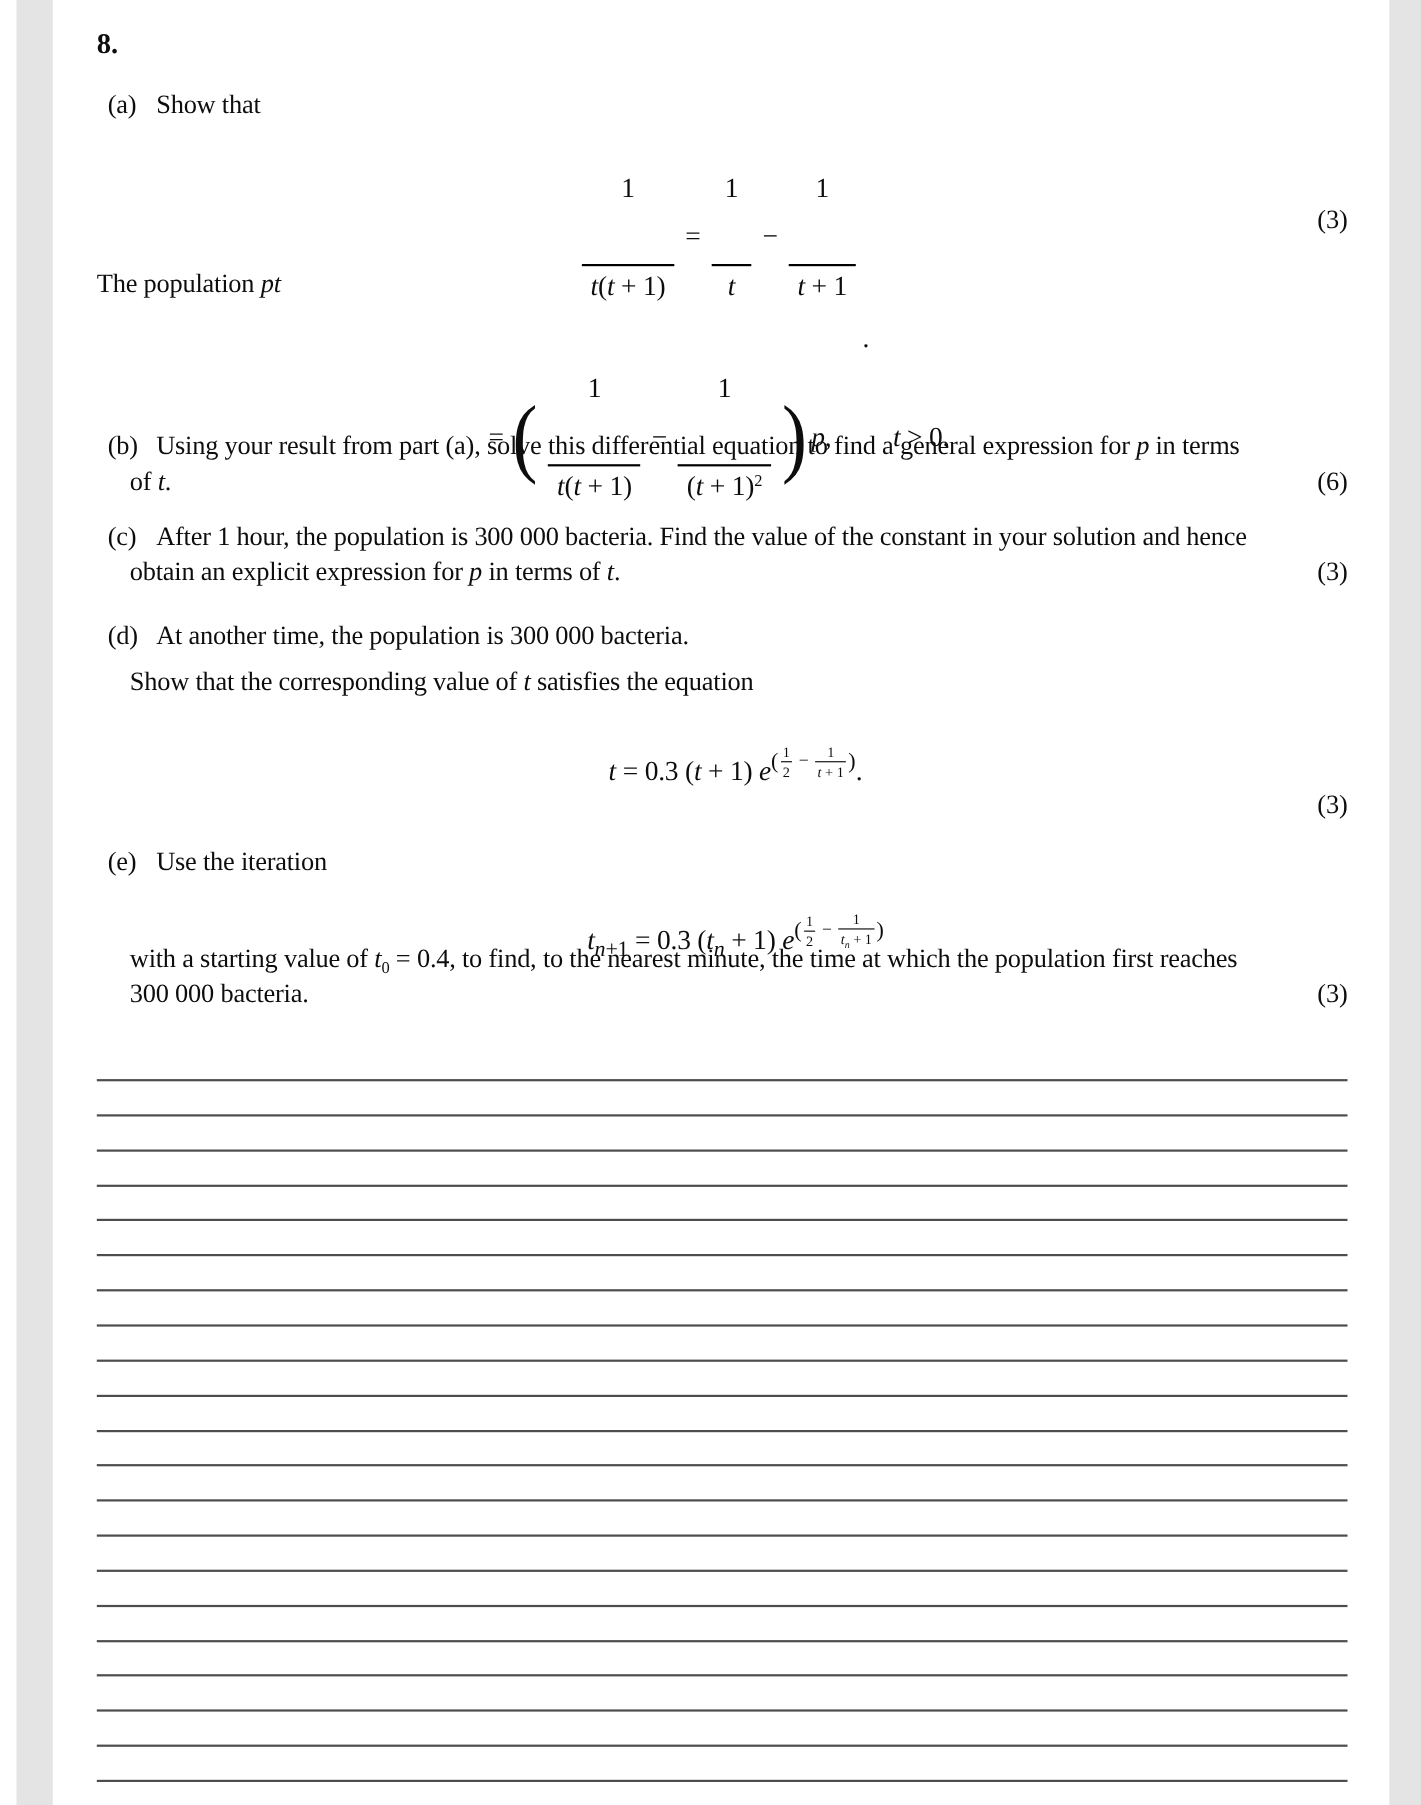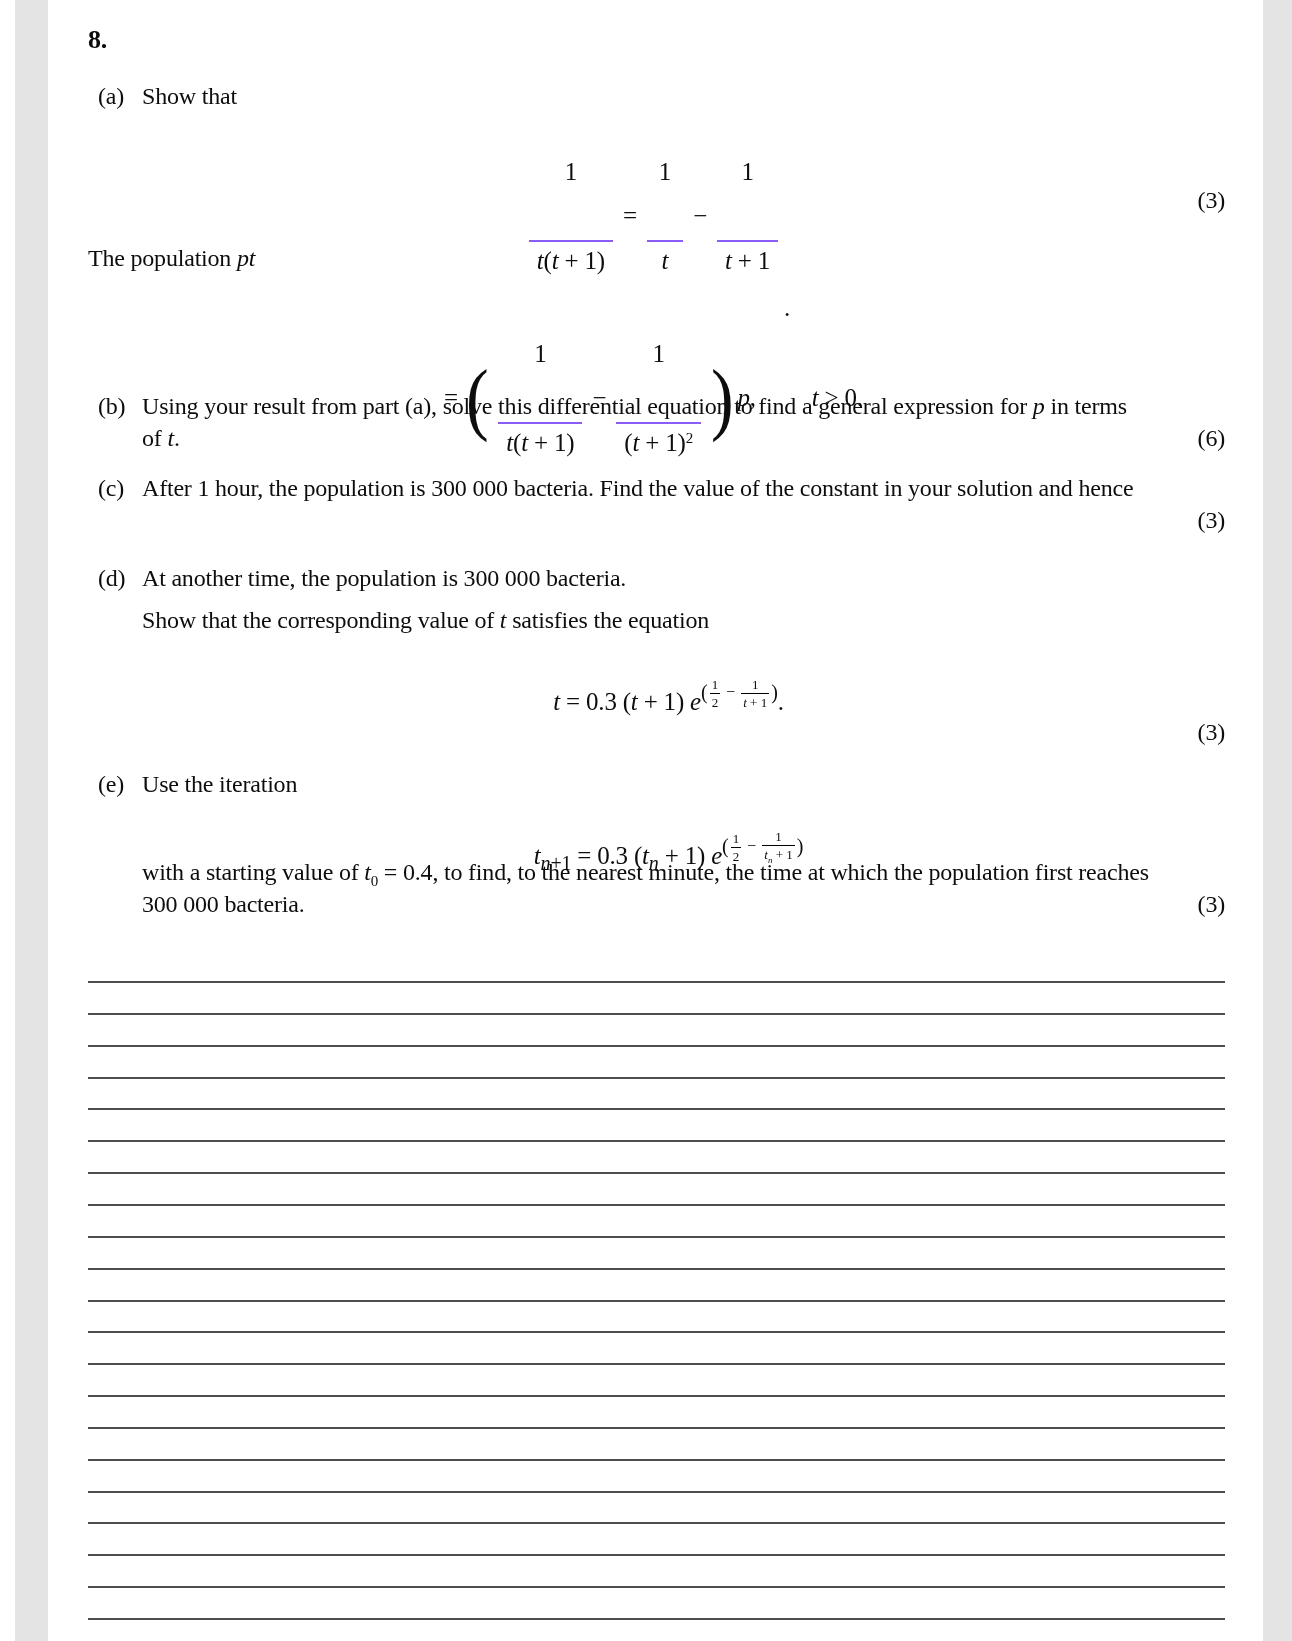--- a/index.html
+++ b/index.html
@@ -6,33 +6,33 @@
   .stage{position:relative;width:1292px;height:1641px;background:#ffffff;overflow:hidden;
          font-family:"Liberation Serif","DejaVu Serif",serif;color:#0d0d0d;
          font-size:24px;letter-spacing:-0.2px;}
   .strip{position:absolute;top:0;bottom:0;background:#e4e4e4;}
   .strip.left{left:15px;width:33px;}
   .strip.right{left:1263px;width:29px;}
 
   .line{position:absolute;left:88px;width:1137px;display:flex;align-items:baseline;
         line-height:32px;white-space:pre;}
   .lbl{margin-left:10px;width:44px;flex:none;}
-  .cont{margin-left:54px;}
+  .cont{margin-left:30px;}
   .marks{margin-left:auto;}
   .qnum{position:absolute;left:88px;top:24px;font-weight:bold;font-size:26px;line-height:32px;}
 
   i{font-style:italic;}
   sub{font-size:15px;}
 
   
   .eqrow{position:absolute;display:flex;align-items:center;white-space:pre;font-size:25px;}
   .eqrow.centered{left:88px;width:1137px;justify-content:center;}
   .frac{display:inline-block;text-align:center;margin:0 6px;line-height:1;}
   .frac .num{display:block;padding:3px 8px 6px;}
-  .frac .den{display:block;border-top:2px solid #8b5cf6;padding:6px 8px 3px;}
+  .frac .den{display:block;border-top:2px solid #000000;padding:6px 8px 3px;}
   .op{margin:0 4px;}
   .bp{font-size:80px;line-height:0.85;font-weight:400;transform:scaleX(0.85);margin:0 2px;}
   .sup2{font-size:15px;vertical-align:8px;}
   .enddot{align-self:flex-end;margin-bottom:4px;}
   .gap56{display:inline-block;width:56px;}
 
   
   .eqline{position:absolute;left:88px;width:1137px;text-align:center;font-size:25px;
           line-height:40px;white-space:pre;}
   .exp{display:inline-block;transform:translateY(-13px);font-size:16px;white-space:nowrap;
@@ -111,20 +111,21 @@
   <div class="line" style="top:422px">
     <span class="cont"><span>of </span><i>t</i><span>.</span></span>
     <span class="marks">(6)</span>
   </div>
 
   <div class="line" style="top:472px">
     <span class="lbl">(c)</span>
     <span>After 1 hour, the population is 300 000 bacteria. Find the value of the constant in your solution and hence</span>
   </div>
   <div class="line" style="top:504px">
+    <span class="cont"><span>obtain an explicit expression for </span><i>p</i><span> in terms of </span><i>t</i><span>.</span></span>
     <span class="marks">(3)</span>
   </div>
 
   <div class="line" style="top:562px">
     <span class="lbl">(d)</span>
     <span>At another time, the population is 300 000 bacteria.</span>
   </div>
   <div class="line" style="top:604px">
     <span class="cont"><span>Show that the corresponding value of </span><i>t</i><span> satisfies the equation</span></span>
   </div>

